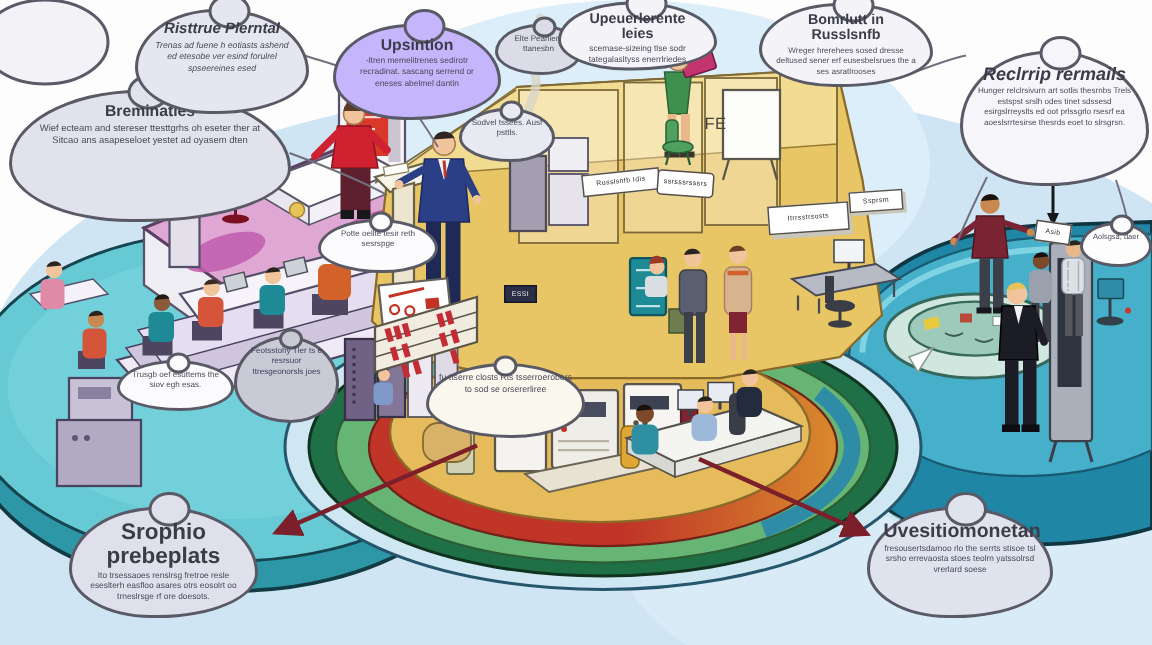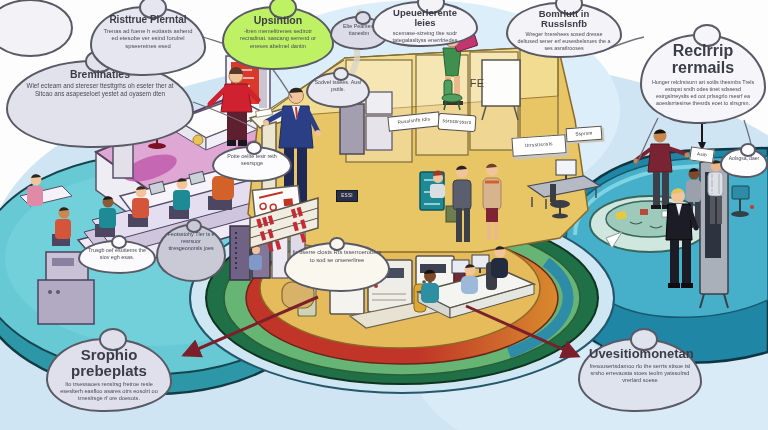--- a/index.html
+++ b/index.html
@@ -397,41 +397,41 @@
     <path d="M702,120 L702,147" stroke="#17171c" stroke-width="2"></path>
     <path d="M698,124 L702,115 L706,124 Z" fill="#17171c"></path>
     <path d="M698,142 L702,151 L706,142 Z" fill="#17171c"></path>
   </g>
 </svg>
 
 <div class="cloud" style="left:6px;top:60px;width:188px;height:88px;background:#e2e2ec;">
   <div class="t">Breminaties</div>
   <div class="b">Wief ecteam and stereser ttesttgrhs oh eseter ther at Sitcao ans asapeseloet yestet ad oyasem dten</div>
 </div>
-<div class="cloud" style="left:90px;top:6px;width:116px;height:70px;background:#e6e6f0;">
+<div class="cloud" style="left:90px;top:6px;width:116px;height:70px;background:#e6e6f0;font-style:italic;">
   <div class="t" style="font-size:10px;">Risttrue Plerntal</div>
   <div class="b" style="font-size:5.8px;">Trenas ad fuene h eotiasts ashend ed etesobe ver esind forulrel spseereines esed</div>
 </div>
-<div class="cloud" style="left:222px;top:6px;width:112px;height:64px;background:#bef264;">
+<div class="cloud" style="left:222px;top:16px;width:112px;height:64px;background:#c4b5fd;">
   <div class="t">Upsintion</div>
   <div class="b" style="font-size:5.6px;">-ltren memelitrenes sedirotr recradinat. sascang serrend or eneses abelmel dantin</div>
 </div>
 <div class="cloud small" style="left:330px;top:16px;width:58px;height:34px;background:#dcdce8;">
   <div class="b">Elte Pearlient ttanesbn</div>
 </div>
 <div class="cloud" style="left:372px;top:1px;width:106px;height:46px;background:#f4f4f8;padding-top:5px;">
   <div class="t" style="font-size:9.5px;">Upeuerlerente leies</div>
   <div class="b" style="font-size:5.6px;">scemase-sizeing tlse sodr tategalasltyss enerrlriedes</div>
 </div>
 <div class="cloud" style="left:506px;top:2px;width:116px;height:56px;background:#f4f4f8;padding-top:5px;">
   <div class="t" style="font-size:9.5px;">Bomrlutt in Russlsnfb</div>
   <div class="b" style="font-size:5.4px;">Wreger hrerehees sosed dresse deltused sener erf eusesbelsrues the a ses asratlrooses</div>
 </div>
 <div class="cloud" style="left:640px;top:34px;width:126px;height:90px;background:#f6f6fa;">
-  <div class="t" style="font-size:16px;">Reclrrip rermails</div>
+  <div class="t" style="font-size:12px;font-style:italic;">Reclrrip rermails</div>
   <div class="b" style="font-size:5.4px;">Hunger relclrsivurn art sotlis thesrnbs Trels estspst srslh odes tinet sdssesd esirgslrreyslts ed oot prlssgrlo rsesrf ea aoeslsrrtesirse thesrds eoet to slrsgrsn.</div>
 </div>
 <div class="cloud" style="left:46px;top:338px;width:126px;height:74px;background:#dfe0ec;">
   <div class="t" style="font-size:15px;">Srophio prebeplats</div>
   <div class="b" style="font-size:5.6px;">Ito trsessaoes renslrsg fretroe resle eseslterh easfloo asares otrs eosolrt oo trneslrsge rf ore doesots.</div>
 </div>
 <div class="cloud" style="left:578px;top:338px;width:124px;height:74px;background:#dfe3ee;">
   <div class="t" style="font-size:13px;">Uvesitiomonetan</div>
   <div class="b" style="font-size:5.6px;">fresousertsdamoo rlo the serrts stisoe tsl srsho errevaosta stoes teolrn yatssolrsd vrerlard soese</div>
 </div>

